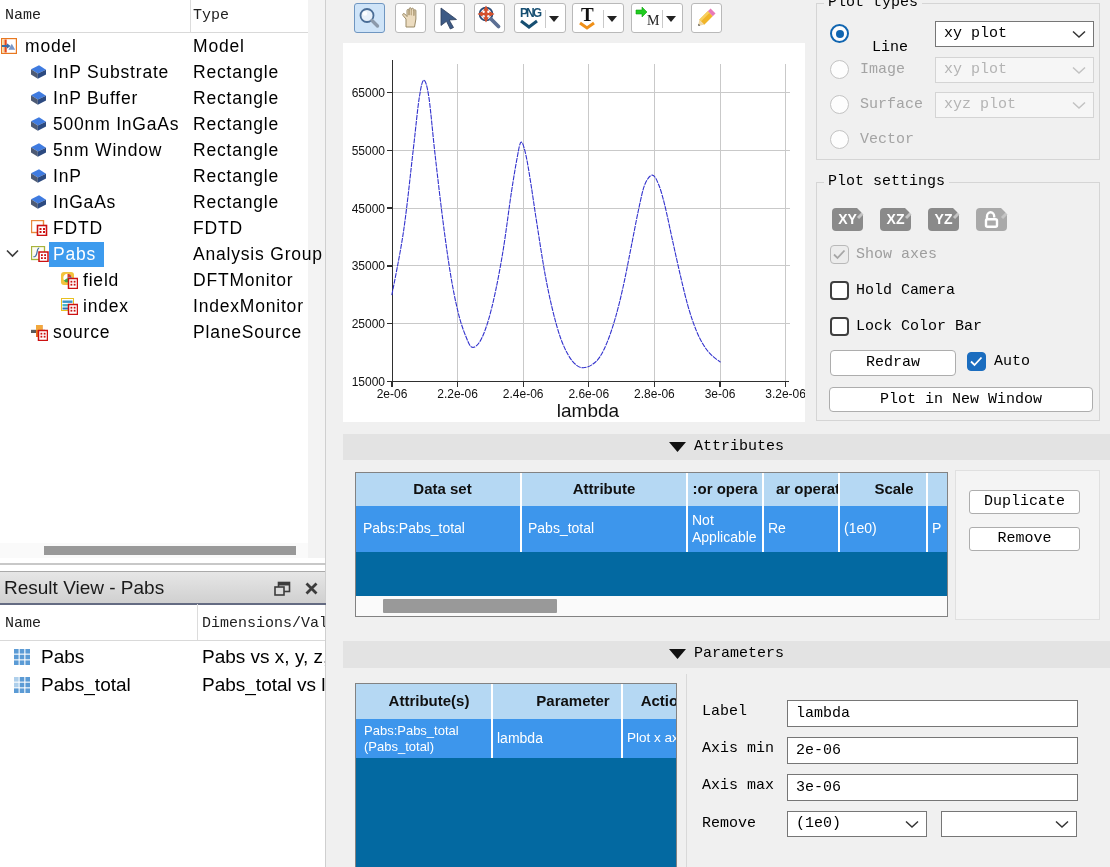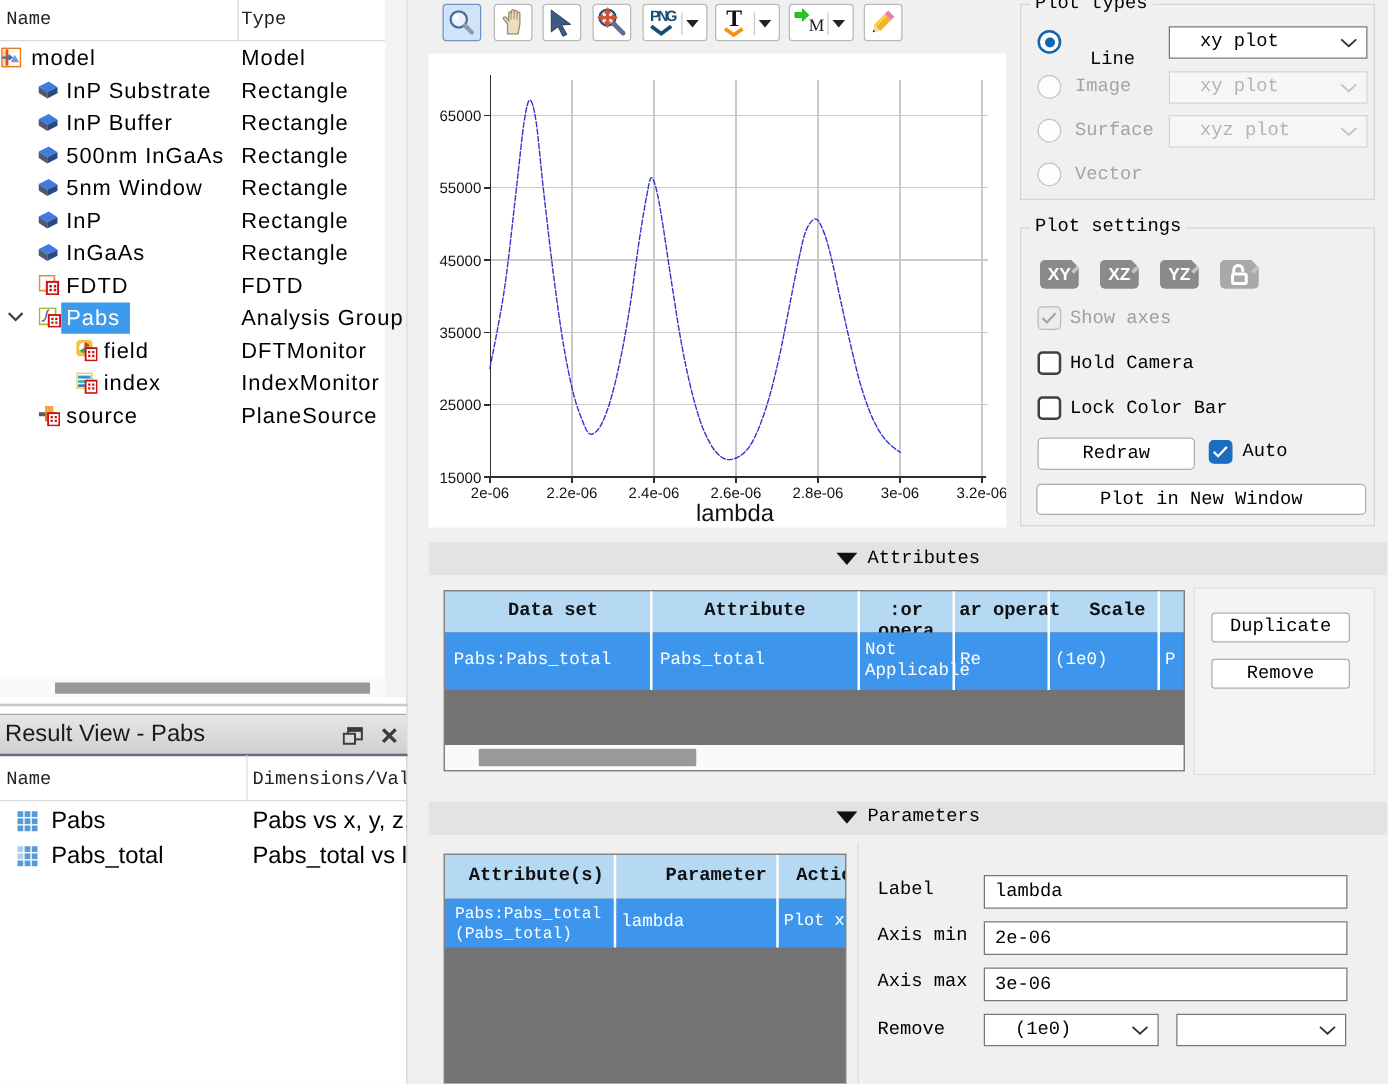--- a/index.html
+++ b/index.html
@@ -23,33 +23,33 @@
 
 .tbtn{position:absolute;top:3px;height:30px;background:#ffffff;border:1px solid #b9b9b9;border-radius:3px;box-sizing:border-box;}
 .tbtn.sel{background:#cfe4f8;border:1px solid #6f96c1;}
 .tsep{position:absolute;top:6px;width:1px;height:18px;background:#c9c9c9;}
 .darr{position:absolute;width:0;height:0;border-left:5px solid transparent;border-right:5px solid transparent;border-top:6px solid #222;}
 
 .gbox{position:absolute;border:1px solid #d5d5d5;box-sizing:border-box;}
 .glabel{position:absolute;background:#f0f0f0;font-family:"Liberation Mono",monospace;font-size:15px;color:#000;padding:0 4px;line-height:16px;}
 .radio{position:absolute;width:19px;height:19px;border-radius:50%;background:#fdfdfd;box-sizing:border-box;}
 .rlbl{position:absolute;font-family:"Liberation Mono",monospace;font-size:15px;line-height:19px;}
-.combo{position:absolute;height:26px;box-sizing:border-box;background:#fff;border:1px solid #767676;font-family:"Liberation Mono",monospace;font-size:15px;line-height:24px;padding-left:24px;color:#000;}
+.combo{position:absolute;height:26px;box-sizing:border-box;background:#fff;border:1px solid #767676;font-family:"Liberation Mono",monospace;font-size:15px;line-height:24px;padding-left:8px;color:#000;}
 .combo.dis{background:#f6f6f6;border:1px solid #d4d4d4;color:#b4b4b4;}
 .cb{position:absolute;width:19px;height:19px;box-sizing:border-box;border:2px solid #3f3f3f;border-radius:4px;background:#fff;}
 .btn{position:absolute;background:#ffffff;border:1px solid #adadad;border-radius:4px;box-sizing:border-box;font-family:"Liberation Mono",monospace;font-size:15px;color:#000;text-align:center;}
 .badge{position:absolute;width:31px;height:23px;background:#8a8a8a;border-radius:4px;color:#fff;font-weight:bold;font-size:14px;text-align:center;line-height:23px;font-family:"Liberation Sans",sans-serif;}
 .badge:after{content:"";position:absolute;right:-1px;top:-1px;width:0;height:0;border-left:8px solid transparent;border-top:8px solid #f0f0f0;}
 .badge:before{content:"";position:absolute;right:-1px;top:6px;width:7px;height:3px;background:#c4c4c4;transform:rotate(-45deg);}
 
 .secbar{position:absolute;left:343px;width:767px;height:26px;background:#e3e3e3;font-family:"Liberation Mono",monospace;font-size:15px;color:#000;line-height:26px;}
 .sectri{position:absolute;left:326px;top:8px;}
 .sectxt{position:absolute;left:351px;top:0;}
 
-.dtable{position:absolute;background:#737373;border:1px solid #828282;box-sizing:border-box;overflow:hidden;font-family:Liberation Mono, monospace;}
+.dtable{position:absolute;background:#0369a1;border:1px solid #828282;box-sizing:border-box;overflow:hidden;}
 .thead{position:absolute;left:0;top:0;right:0;background:#b5d8f3;}
 .th{position:absolute;font-weight:bold;font-size:15px;color:#101010;text-align:center;}
 .selrow{position:absolute;background:#3d96ec;color:#fff;font-size:14px;}
 .csep{position:absolute;background:#fff;width:2px;}
 </style>
 </head>
 <body>
 
 <div class="abs" id="left"></div>
 <div class="abs" id="vscroll"></div>

